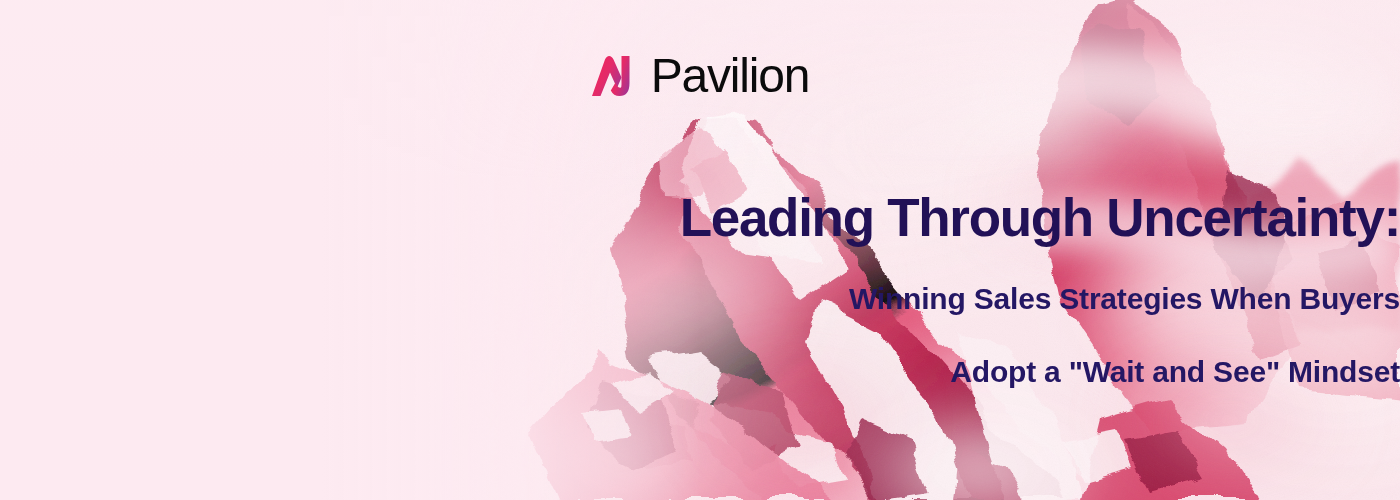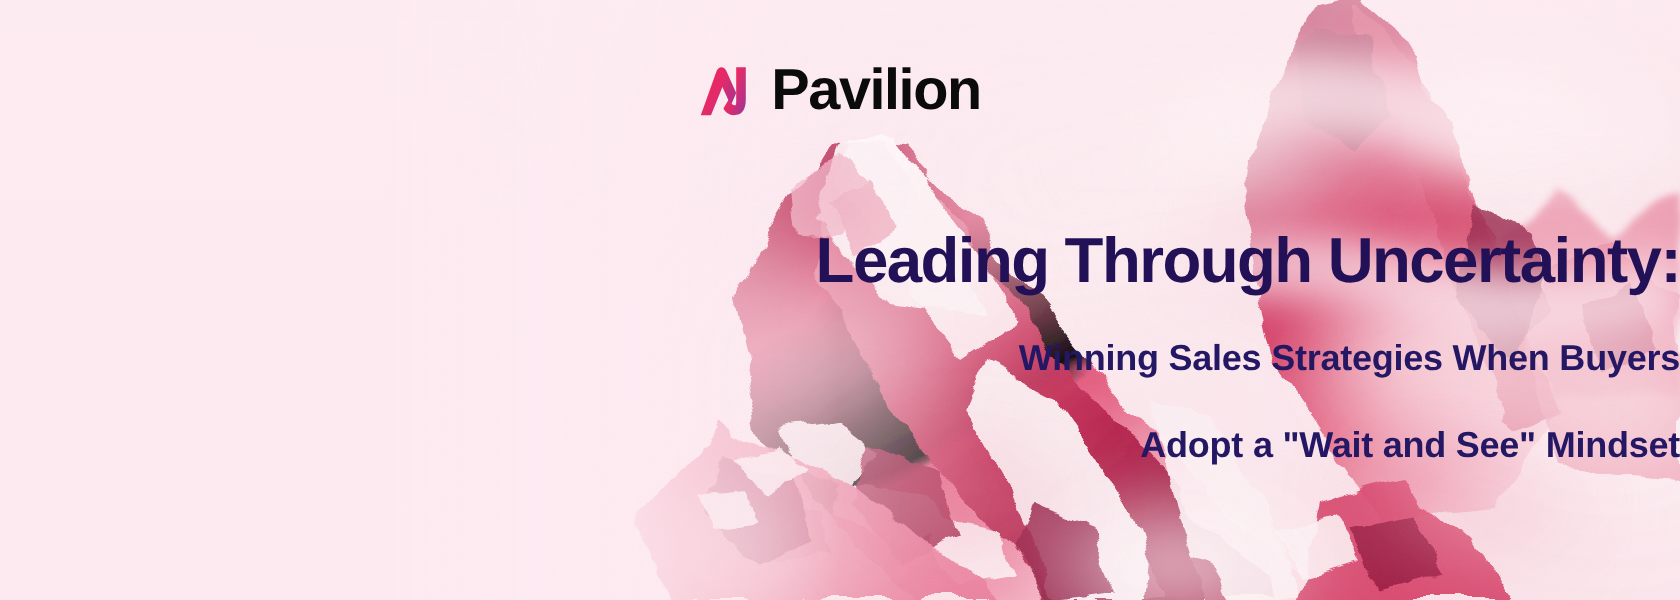--- a/index.html
+++ b/index.html
@@ -35,21 +35,21 @@
   
   .content{position:relative;z-index:5;width:1400px;height:500px;}
 
   .logo{
     position:absolute;left:0;right:0;top:52px;
     display:flex;align-items:center;justify-content:center;gap:14px;
   }
   .logo-mark{width:46px;height:42px;display:block;}
   .logo-word{
     font-family:"Liberation Sans", sans-serif;
-    font-size:48px;font-weight:bold;color:#0b0b0c;
+    font-size:48px;font-weight:normal;color:#0b0b0c;
     letter-spacing:-1.2px;line-height:1;text-align:center;
   }
 
   .headline-block{
     position:absolute;left:0;right:0;top:190px;text-align:right;
   }
   .headline{
     font-family:"Liberation Sans", sans-serif;
     font-weight:bold;
     font-size:53px;

